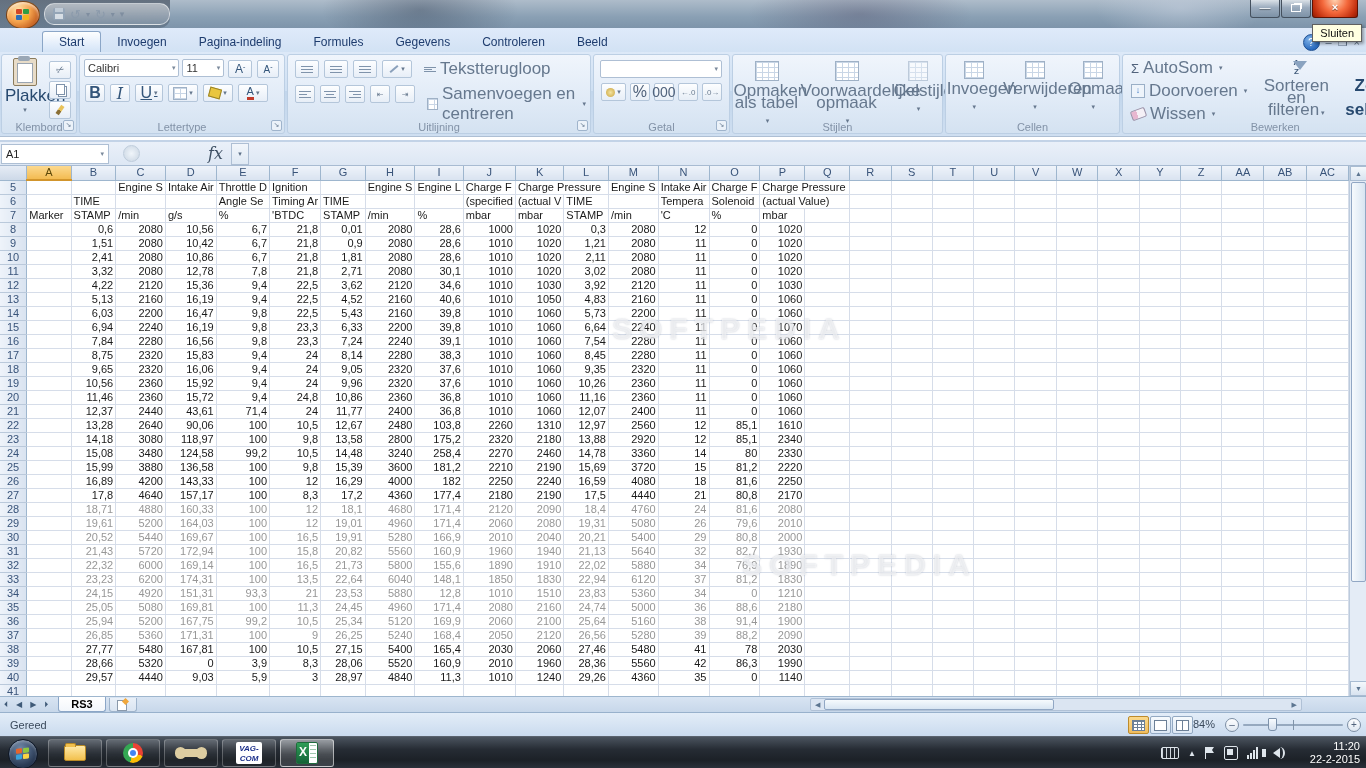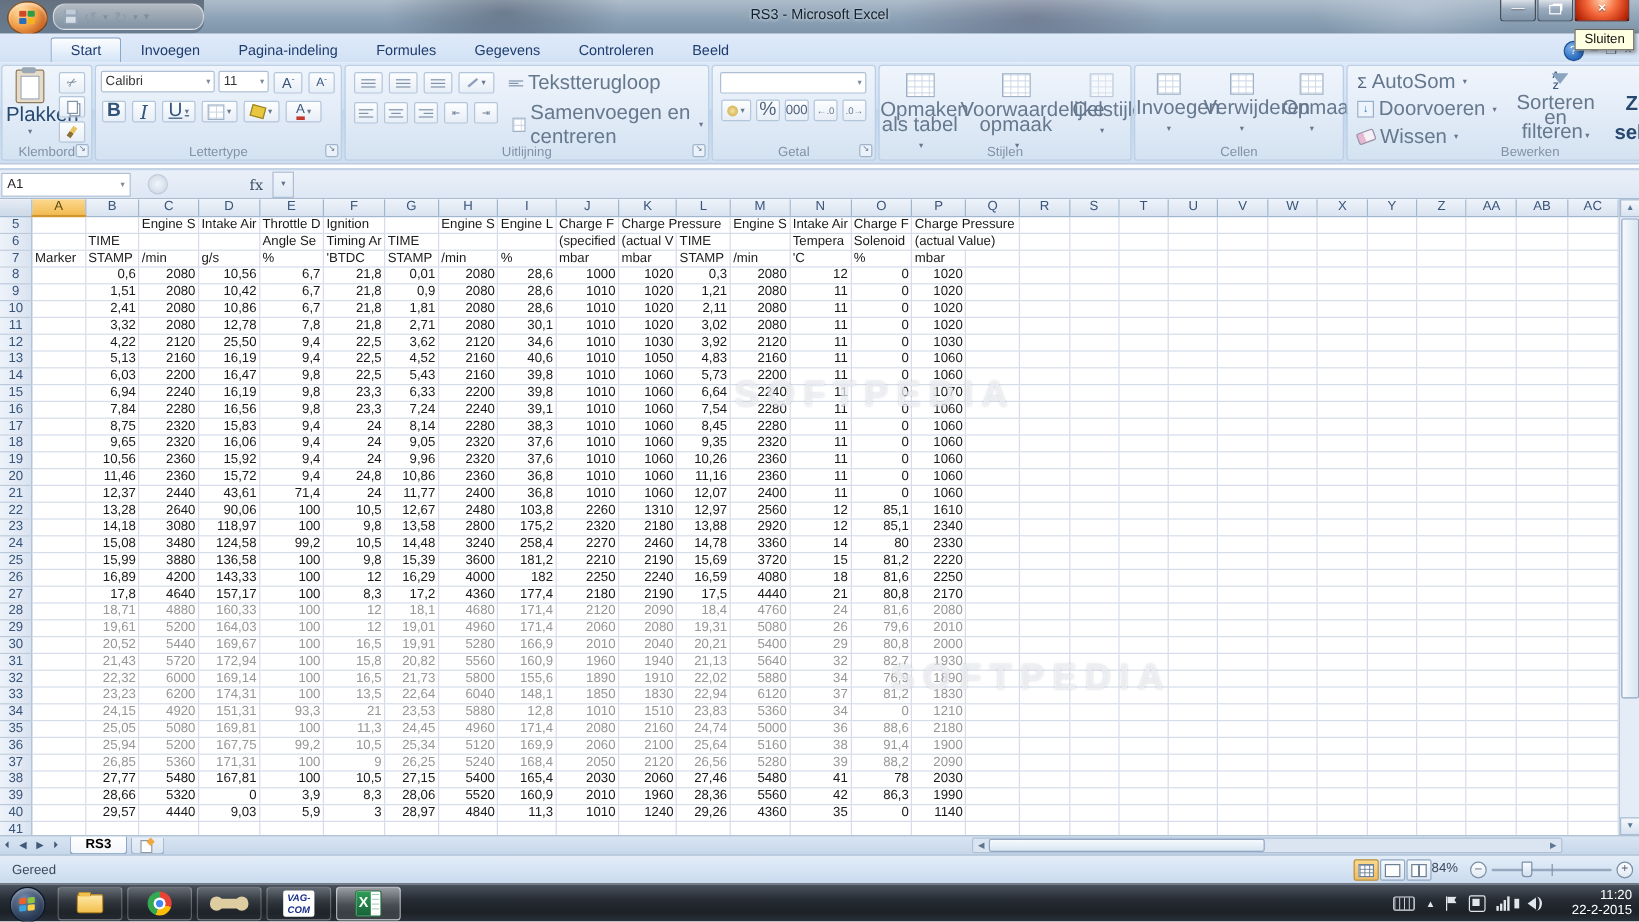--- a/index.html
+++ b/index.html
@@ -102,21 +102,21 @@
     background:linear-gradient(#5c7ba4,#2c4a74);}
   .binoc:before{left:0;} .binoc:after{right:0;}
 
   
   #fbar{left:0;top:140px;width:1366px;height:26px;background:linear-gradient(#eaf0f9,#dde7f4);
     border-top:2px solid #c3d3e7;border-bottom:1px solid #a8bbd2;box-sizing:border-box;display:flex;align-items:center;}
   #namebox{margin-left:1px;width:108px;height:20px;background:#fff;border:1px solid #aebfd4;
     display:flex;align-items:center;justify-content:space-between;padding:0 4px;font-size:11px;color:#222;box-sizing:border-box;}
   #namebox .ca{font-size:7px;color:#7b8a9c;}
   .fxcircle{width:15px;height:15px;border-radius:50%;background:radial-gradient(#f4f8fc,#c3d0de);margin:0 8px 0 14px;border:1px solid #b5c4d4;opacity:.8;}
-  .fx{font-family:"DejaVu Serif", serif;font-size:12px;color:#3d4f63;margin:0 8px 0 60px;}
+  .fx{font-family:"DejaVu Serif", serif;font-style:italic;font-size:16px;color:#3d4f63;margin:0 8px 0 60px;}
   #formula-field{flex:1;height:20px;background:#fff;border:1px solid #aebfd4;border-right:none;
     font-size:12px;color:#111;padding:2px 6px;box-sizing:border-box;}
   #fbar-dd{width:16px;height:20px;border:1px solid #aebfd4;background:linear-gradient(#f2f6fb,#dfe9f4);
     font-size:7px;color:#5d7088;text-align:center;line-height:20px;}
 
   
   #gridwrap{left:0;top:166px;width:1349px;height:530px;overflow:hidden;background:#fff;}
   table.sheet{border-collapse:collapse;table-layout:fixed;}
   table.sheet th, table.sheet td{padding:0 2px;height:14px;font-size:11px;line-height:13px;
     overflow:hidden;white-space:nowrap;box-sizing:border-box;}
@@ -238,21 +238,20 @@
     </div>
   </div>
   <div class="abs qatbar">
     <span class="disk"></span>
     <span class="qglyph">↺</span>
       <span class="qdd">▾</span>
     <span class="qglyph">↻</span>
       <span class="qdd">▾</span>
     <span class="qdd" style="font-size:9px;">▾</span>
   </div>
-  <div class="abs" id="win-title">RS3 - Microsoft Excel</div>
   <div class="abs winbtns">
     <div class="wbtn">—</div>
     <div class="wbtn"><span class="rest"></span></div>
     <div class="wbtn close">×</div>
   </div>
   <div class="abs" id="tooltip-close">Sluiten</div>
 </div>
 
 <div class="abs" id="tabrow">
   <div id="ribbon-tabs">
@@ -387,21 +386,21 @@
       <div class="combo" style="width:122px;">
         <span>&nbsp;</span>
           <span class="ca">▾</span>
         </div>
     </div>
     <div style="display:flex;gap:2px;padding:4px 6px 0 6px;align-items:center;">
       <div class="sbtn dd" style="width:32px;">
         <span style="display:inline-block;width:9px;height:9px;border-radius:50%;background:radial-gradient(#f3e3a0,#caa33c);"></span>
         </div>
       <div class="sbtn" style="width:22px;color:#51637c;">%</div>
-      <div class="sbtn" style="width:26px;font-size:11px;color:#51637c;">000</div>
+      <div class="sbtn" style="width:26px;font-size:14px;color:#51637c;">000</div>
       <div class="sbtn" style="width:20px;font-size:8px;color:#6b7d92;">←.0</div>
       <div class="sbtn" style="width:20px;font-size:8px;color:#6b7d92;">.0→</div>
     </div>
     <div class="caption">Getal</div>
     <div class="launcher">↘</div>
   </div>
 
   <div class="rgroup" style="width:211px;">
     <div style="display:flex;justify-content:space-around;padding-top:2px;">
       <div class="bigbtn dd" style="width:66px;">
@@ -772,21 +771,21 @@
           <td class="cell num"></td>
           <td class="cell num"></td>
           <td class="cell num"></td>
           <td class="cell num"></td>
         </tr>
         <tr>
           <th class="rowh">12</th>
           <td class="cell num"></td>
           <td class="cell num">4,22</td>
           <td class="cell num">2120</td>
-          <td class="cell num">25,50</td>
+          <td class="cell num">15,36</td>
           <td class="cell num">9,4</td>
           <td class="cell num">22,5</td>
           <td class="cell num">3,62</td>
           <td class="cell num">2120</td>
           <td class="cell num">34,6</td>
           <td class="cell num">1010</td>
           <td class="cell num">1030</td>
           <td class="cell num">3,92</td>
           <td class="cell num">2120</td>
           <td class="cell num">11</td>

